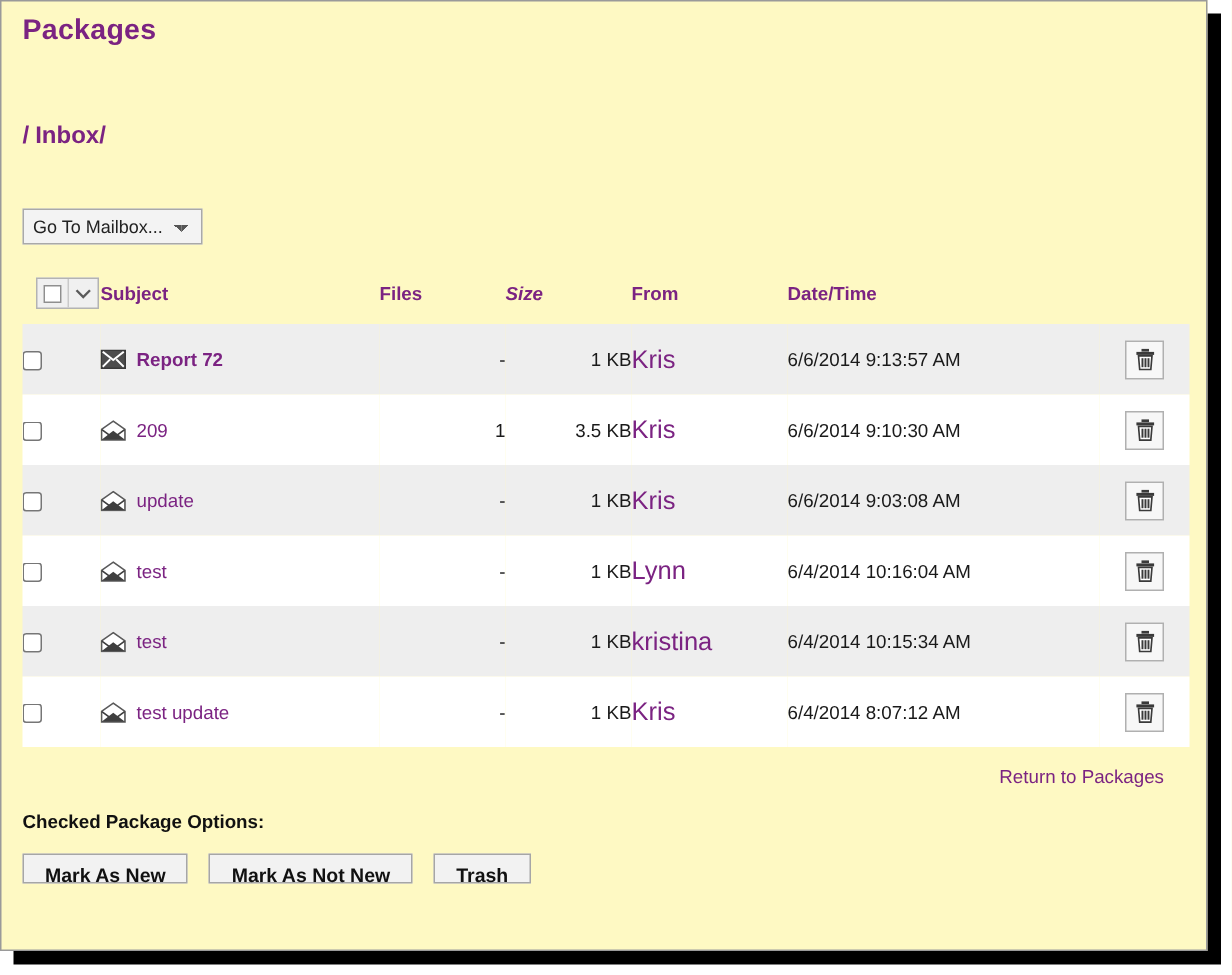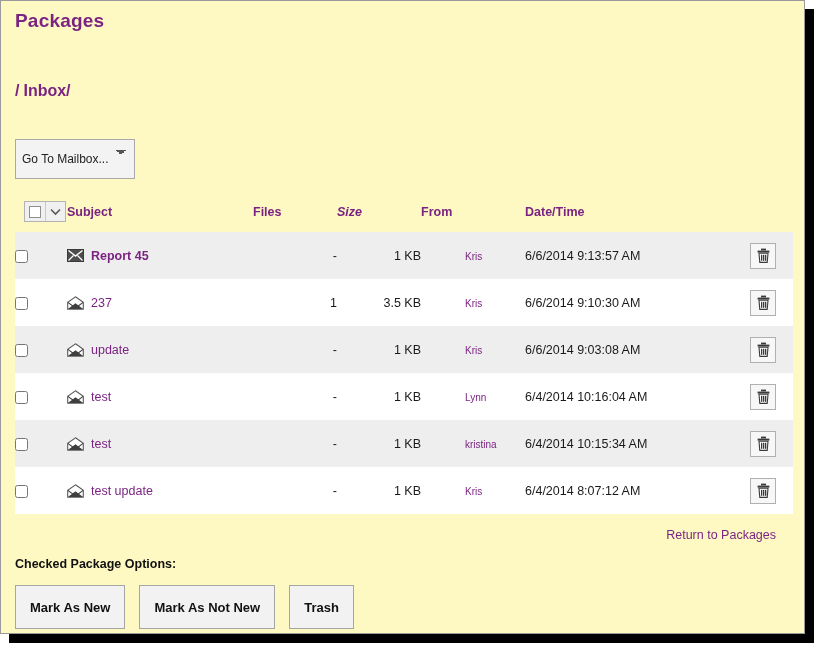--- a/index.html
+++ b/index.html
@@ -45,21 +45,21 @@
     margin: 39px 0 0 14px;
   }
   .mailbox-select {
     font-family: "Liberation Sans", sans-serif;
     font-size: 12px;
     color: #222;
     background: #f3f3f3;
     border: 1px solid #a9a9a9;
     padding: 3px 6px;
     width: 120px;
-    height: 40px;
+    height: 24px;
     box-sizing: border-box;
     -webkit-appearance: none;
     appearance: none;
     background-image:
       linear-gradient(45deg, transparent 50%, #555 50%),
       linear-gradient(135deg, #555 50%, transparent 50%);
     background-position:
       calc(100% - 13px) 10px,
       calc(100% - 8px) 10px;
     background-size: 5px 5px, 5px 5px;
@@ -148,21 +148,21 @@
   .subj-link {
     color: #7b2382;
     text-decoration: none;
     font-size: 12.5px;
   }
   .subj-link.unread { font-weight: bold; }
 
   td.c-files { text-align: right; padding-right: 10px; }
   td.c-size { text-align: right; padding-right: 10px; }
   td.c-from { text-align: left; padding-left: 24px; }
-  td.c-from a { color: #7b2382; text-decoration: none; font-size: 10px; margin-left: 44px; }
+  td.c-from a { color: #7b2382; text-decoration: none; font-size: 17px; }
   td.c-date { text-align: left; padding-left: 12px; white-space: nowrap; }
   td.c-action { text-align: center; }
 
   .trash-btn {
     display: inline-flex;
     align-items: center;
     justify-content: center;
     width: 26px;
     height: 26px;
     background: #f7f7f7;
@@ -196,21 +196,21 @@
     gap: 14px;
   }
   .opt-btn {
     font-family: "Liberation Sans", sans-serif;
     font-size: 13px;
     font-weight: bold;
     color: #111;
     background: #f2f2f2;
     border: 1px solid #a6a6a6;
     padding: 6px 14px;
-    height: 44px;
+    height: 20px;
     box-sizing: border-box;
     cursor: pointer;
   }
 </style>
 </head>
 <body>
 
 <div id="app">
 
   <div class="page-title">Packages</div>
@@ -260,21 +260,21 @@
     <tbody id="table-body">
         <tr class="row-alt">
           <td class="c-check"><input type="checkbox" style=""></td>
           <td class="c-subject">
             <span class="subj-cell">
               <svg class="env" width="17" height="13" viewBox="0 0 17 13">
                 <rect x="0.5" y="0.5" width="16" height="12" fill="#4d4d4d" stroke="#3a3a3a"></rect>
                 <path d="M1.5 1.5 L8.5 7 L15.5 1.5" fill="none" stroke="#ffffff" stroke-width="1.4"></path>
                 <path d="M1.5 11.5 L6.5 6.5 M15.5 11.5 L10.5 6.5" fill="none" stroke="#ffffff" stroke-width="1.2"></path>
               </svg>
-              <a href="#" class="subj-link unread">Report 45</a>
+              <a href="#" class="subj-link unread">Report 72</a>
             </span>
           </td>
           <td class="c-files">-</td>
           <td class="c-size">1 KB</td>
           <td class="c-from"><a href="#">Kris</a></td>
           <td class="c-date">6/6/2014 9:13:57 AM</td>
           <td class="c-action"><button class="trash-btn">
               <svg width="13" height="15" viewBox="0 0 13 15">
                 <rect x="4" y="0.6" width="5" height="1.8" fill="#3a3a3a"></rect>
                 <rect x="0.6" y="2.6" width="11.8" height="2" fill="#3a3a3a"></rect>
@@ -287,21 +287,21 @@
         </tr>
         <tr class="row-norm">
           <td class="c-check"><input type="checkbox" style=""></td>
           <td class="c-subject">
             <span class="subj-cell">
               <svg class="env" width="17" height="14" viewBox="0 0 17 14">
                 <path d="M8.5 0.8 L16.3 6.3 L16.3 13.2 L0.7 13.2 L0.7 6.3 Z" fill="#ffffff" stroke="#5a5a5a" stroke-width="1.1"></path>
                 <path d="M0.9 13.0 L8.5 7.2 L16.1 13.0 Z" fill="#3f3f3f"></path>
                 <path d="M0.9 6.4 L8.5 12.0 L16.1 6.4" fill="none" stroke="#3f3f3f" stroke-width="1.1"></path>
               </svg>
-              <a href="#" class="subj-link">237</a>
+              <a href="#" class="subj-link">209</a>
             </span>
           </td>
           <td class="c-files">1</td>
           <td class="c-size">3.5 KB</td>
           <td class="c-from"><a href="#">Kris</a></td>
           <td class="c-date">6/6/2014 9:10:30 AM</td>
           <td class="c-action"><button class="trash-btn">
               <svg width="13" height="15" viewBox="0 0 13 15">
                 <rect x="4" y="0.6" width="5" height="1.8" fill="#3a3a3a"></rect>
                 <rect x="0.6" y="2.6" width="11.8" height="2" fill="#3a3a3a"></rect>

